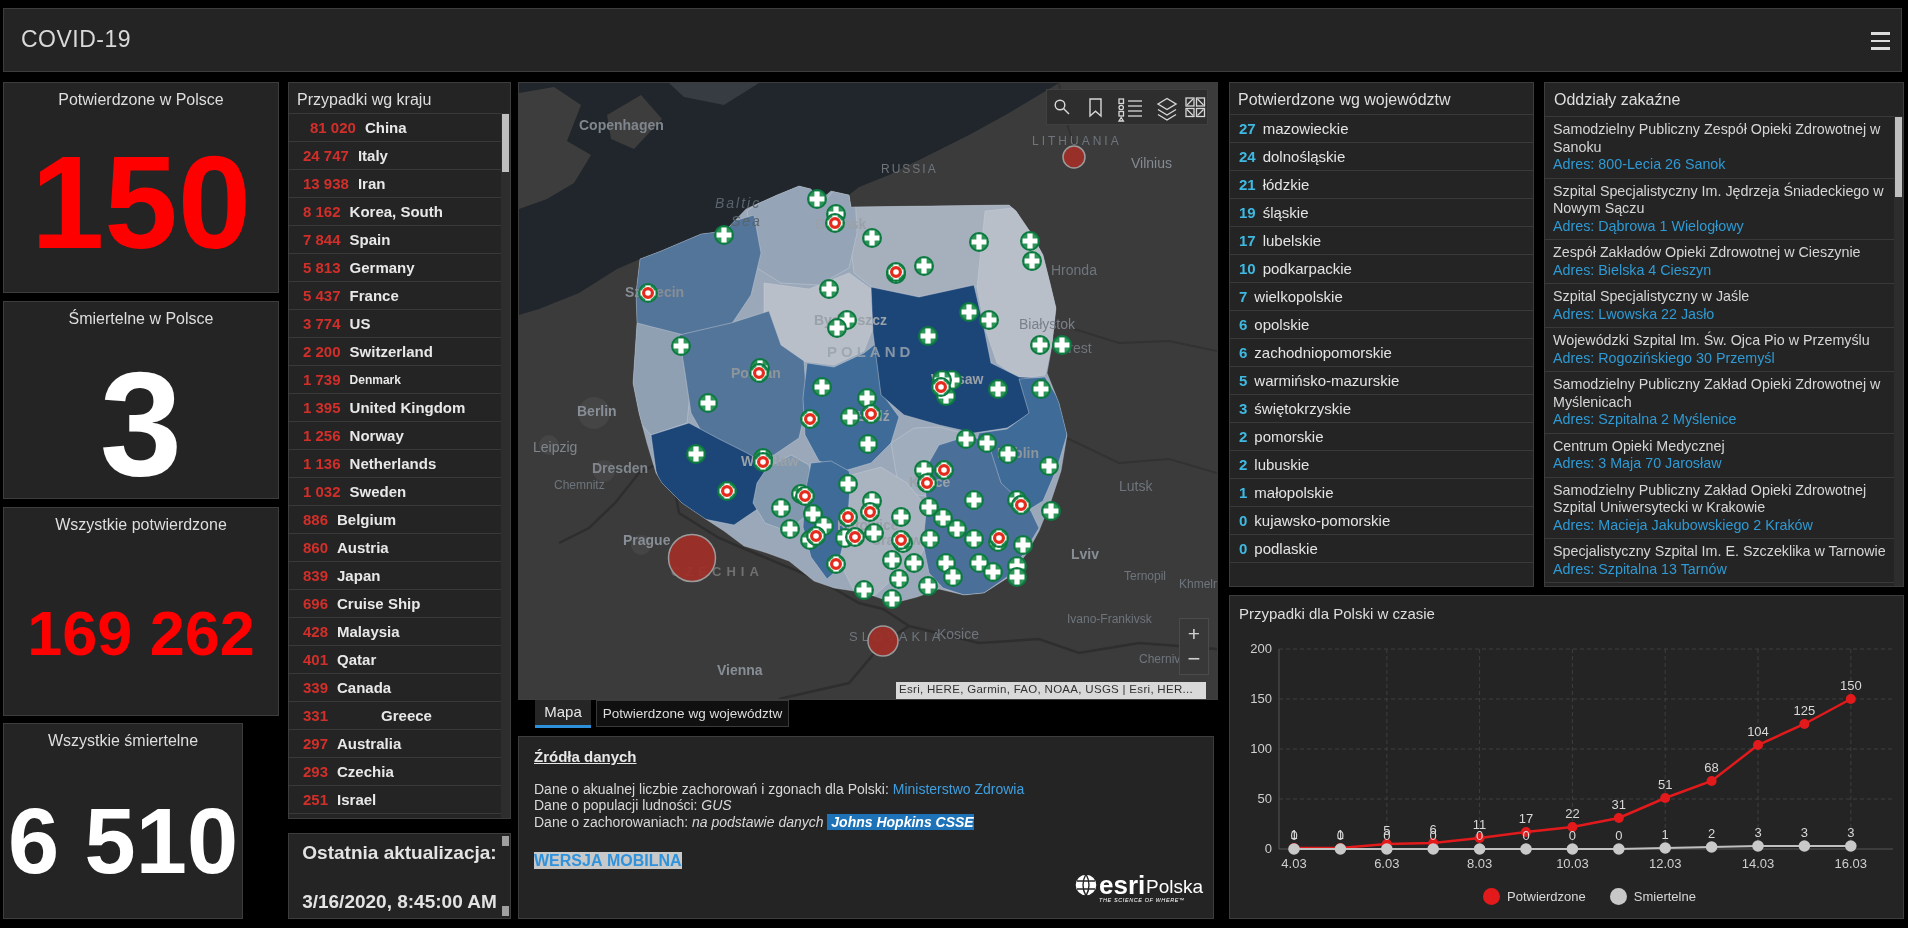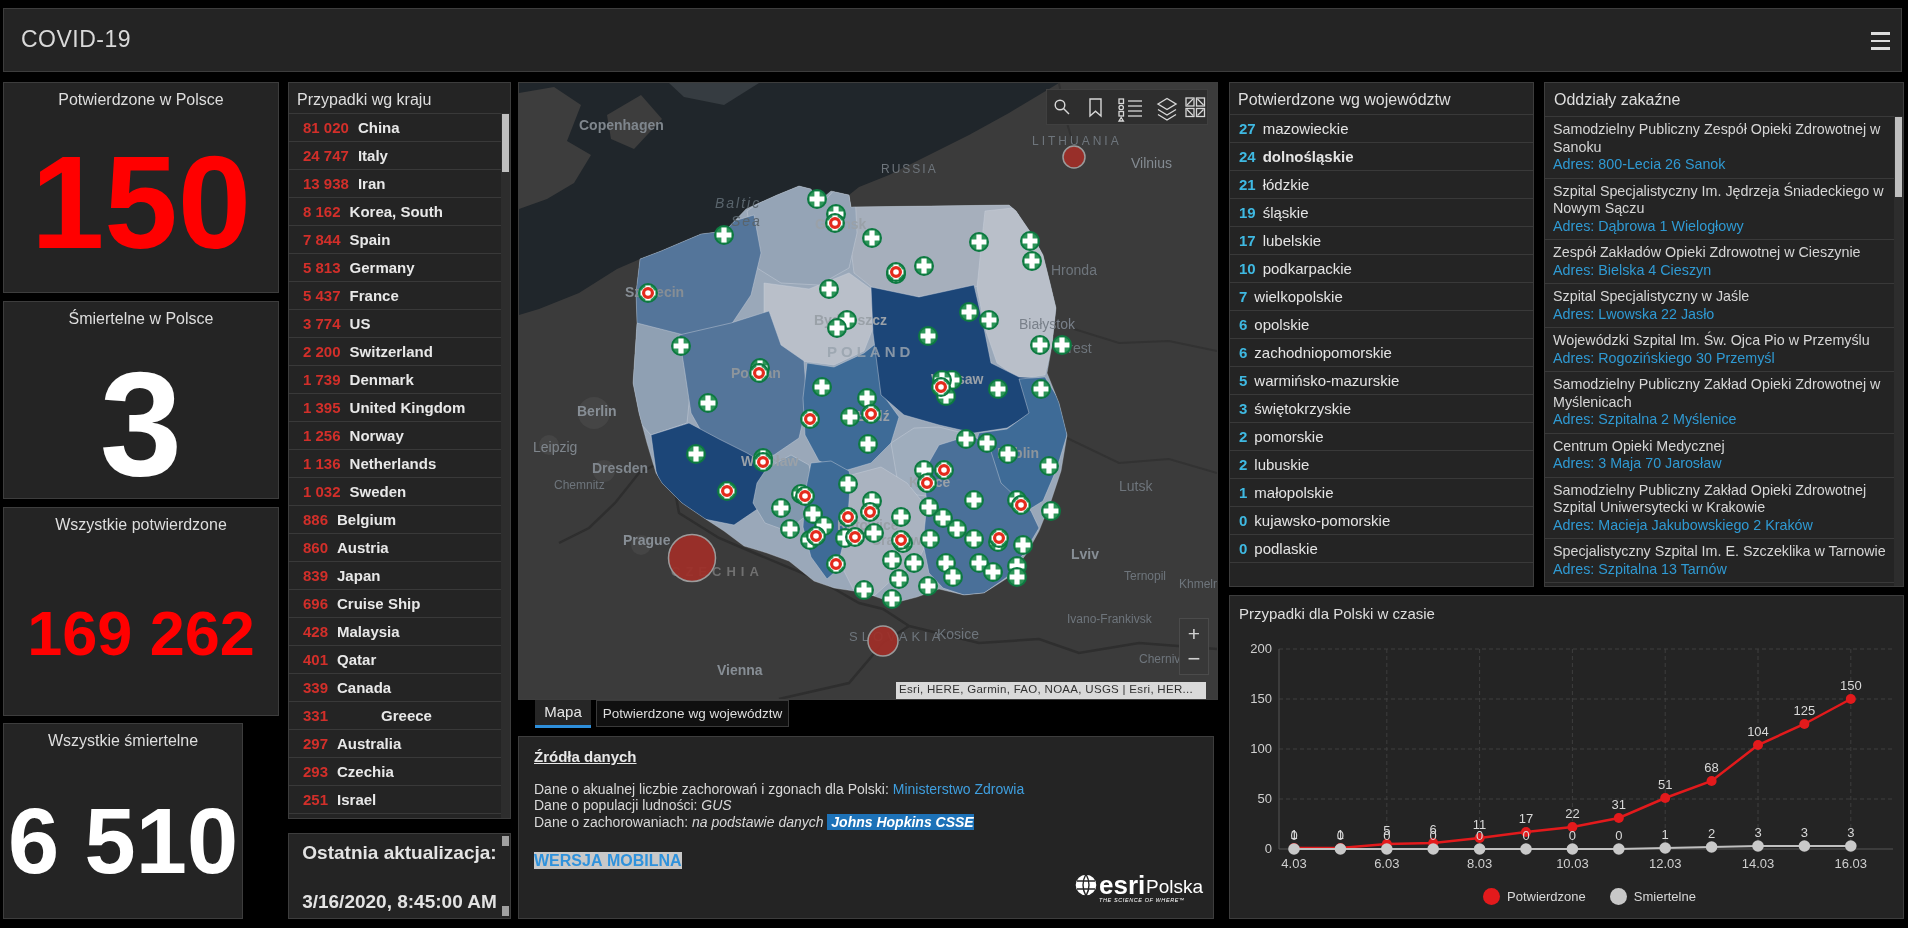--- a/index.html
+++ b/index.html
@@ -36,21 +36,21 @@
 </div>
 
 <div class="p" style="left:3px;top:723px;width:240px;height:196px;">
  <div style="text-align:center;margin-top:8px;" class="t">Wszystkie śmiertelne</div>
  <div style="position:absolute;left:0;right:0;top:71px;text-align:center;color:#ffffff;font-size:92px;font-weight:bold;line-height:1;">6&nbsp;510</div>
 </div>
 
 <div class="p" style="left:288px;top:82px;width:223px;height:737px;overflow:hidden;">
  <div class="t" style="margin:8px 0 6px 8px;">Przypadki wg kraju</div>
  <div style="position:absolute;top:30px;left:0;right:9px;bottom:0;overflow:hidden;border-top:1px solid #393939;">
-      <div class="row" style="height:28px;padding-left:14px;">
+      <div class="row" style="height:28px;padding-left:21px;">
         <span class="num" style="color:#d22f2a;font-size:15px;">81&nbsp;020</span>
         <span class="num" style="color:#e8e8e8;font-size:15px;margin-left:9px;">China</span>
       </div>
       <div class="row" style="height:28px;padding-left:14px;">
         <span class="num" style="color:#d22f2a;font-size:15px;">24&nbsp;747</span>
         <span class="num" style="color:#e8e8e8;font-size:15px;margin-left:9px;">Italy</span>
       </div>
       <div class="row" style="height:28px;padding-left:14px;">
         <span class="num" style="color:#d22f2a;font-size:15px;">13&nbsp;938</span>
         <span class="num" style="color:#e8e8e8;font-size:15px;margin-left:9px;">Iran</span>
@@ -74,21 +74,21 @@
       <div class="row" style="height:28px;padding-left:14px;">
         <span class="num" style="color:#d22f2a;font-size:15px;">3&nbsp;774</span>
         <span class="num" style="color:#e8e8e8;font-size:15px;margin-left:9px;">US</span>
       </div>
       <div class="row" style="height:28px;padding-left:14px;">
         <span class="num" style="color:#d22f2a;font-size:15px;">2&nbsp;200</span>
         <span class="num" style="color:#e8e8e8;font-size:15px;margin-left:9px;">Switzerland</span>
       </div>
       <div class="row" style="height:28px;padding-left:14px;">
         <span class="num" style="color:#d22f2a;font-size:15px;">1&nbsp;739</span>
-        <span class="num" style="color:#e8e8e8;font-size:15px;margin-left:9px;">Denmark</span>
+        <span class="num" style="color:#e8e8e8;font-size:12px;margin-left:9px;">Denmark</span>
       </div>
       <div class="row" style="height:28px;padding-left:14px;">
         <span class="num" style="color:#d22f2a;font-size:15px;">1&nbsp;395</span>
         <span class="num" style="color:#e8e8e8;font-size:15px;margin-left:9px;">United Kingdom</span>
       </div>
       <div class="row" style="height:28px;padding-left:14px;">
         <span class="num" style="color:#d22f2a;font-size:15px;">1&nbsp;256</span>
         <span class="num" style="color:#e8e8e8;font-size:15px;margin-left:9px;">Norway</span>
       </div>
       <div class="row" style="height:28px;padding-left:14px;">
@@ -413,21 +413,21 @@
 
 <div class="p" style="left:1229px;top:82px;width:305px;height:505px;overflow:hidden;">
  <div class="t" style="margin:8px 0 6px 8px;">Potwierdzone wg województw</div>
  <div style="position:absolute;top:31px;left:0;right:0;bottom:0;overflow:hidden;border-top:1px solid #393939;">
       <div class="row" style="height:28px;padding-left:9px;">
         <span class="num" style="color:#3fb9e2;font-size:15px;">27</span>
         <span style="color:#e4e4e4;font-size:15px;margin-left:7px;">mazowieckie</span>
       </div>
       <div class="row" style="height:28px;padding-left:9px;">
         <span class="num" style="color:#3fb9e2;font-size:15px;">24</span>
-        <span style="color:#e4e4e4;font-size:15px;margin-left:7px;font-weight:bold;">dolnośląskie</span>
+        <span style="color:#e4e4e4;font-size:15px;margin-left:7px;">dolnośląskie</span>
       </div>
       <div class="row" style="height:28px;padding-left:9px;">
         <span class="num" style="color:#3fb9e2;font-size:15px;">21</span>
         <span style="color:#e4e4e4;font-size:15px;margin-left:7px;">łódzkie</span>
       </div>
       <div class="row" style="height:28px;padding-left:9px;">
         <span class="num" style="color:#3fb9e2;font-size:15px;">19</span>
         <span style="color:#e4e4e4;font-size:15px;margin-left:7px;">śląskie</span>
       </div>
       <div class="row" style="height:28px;padding-left:9px;">

